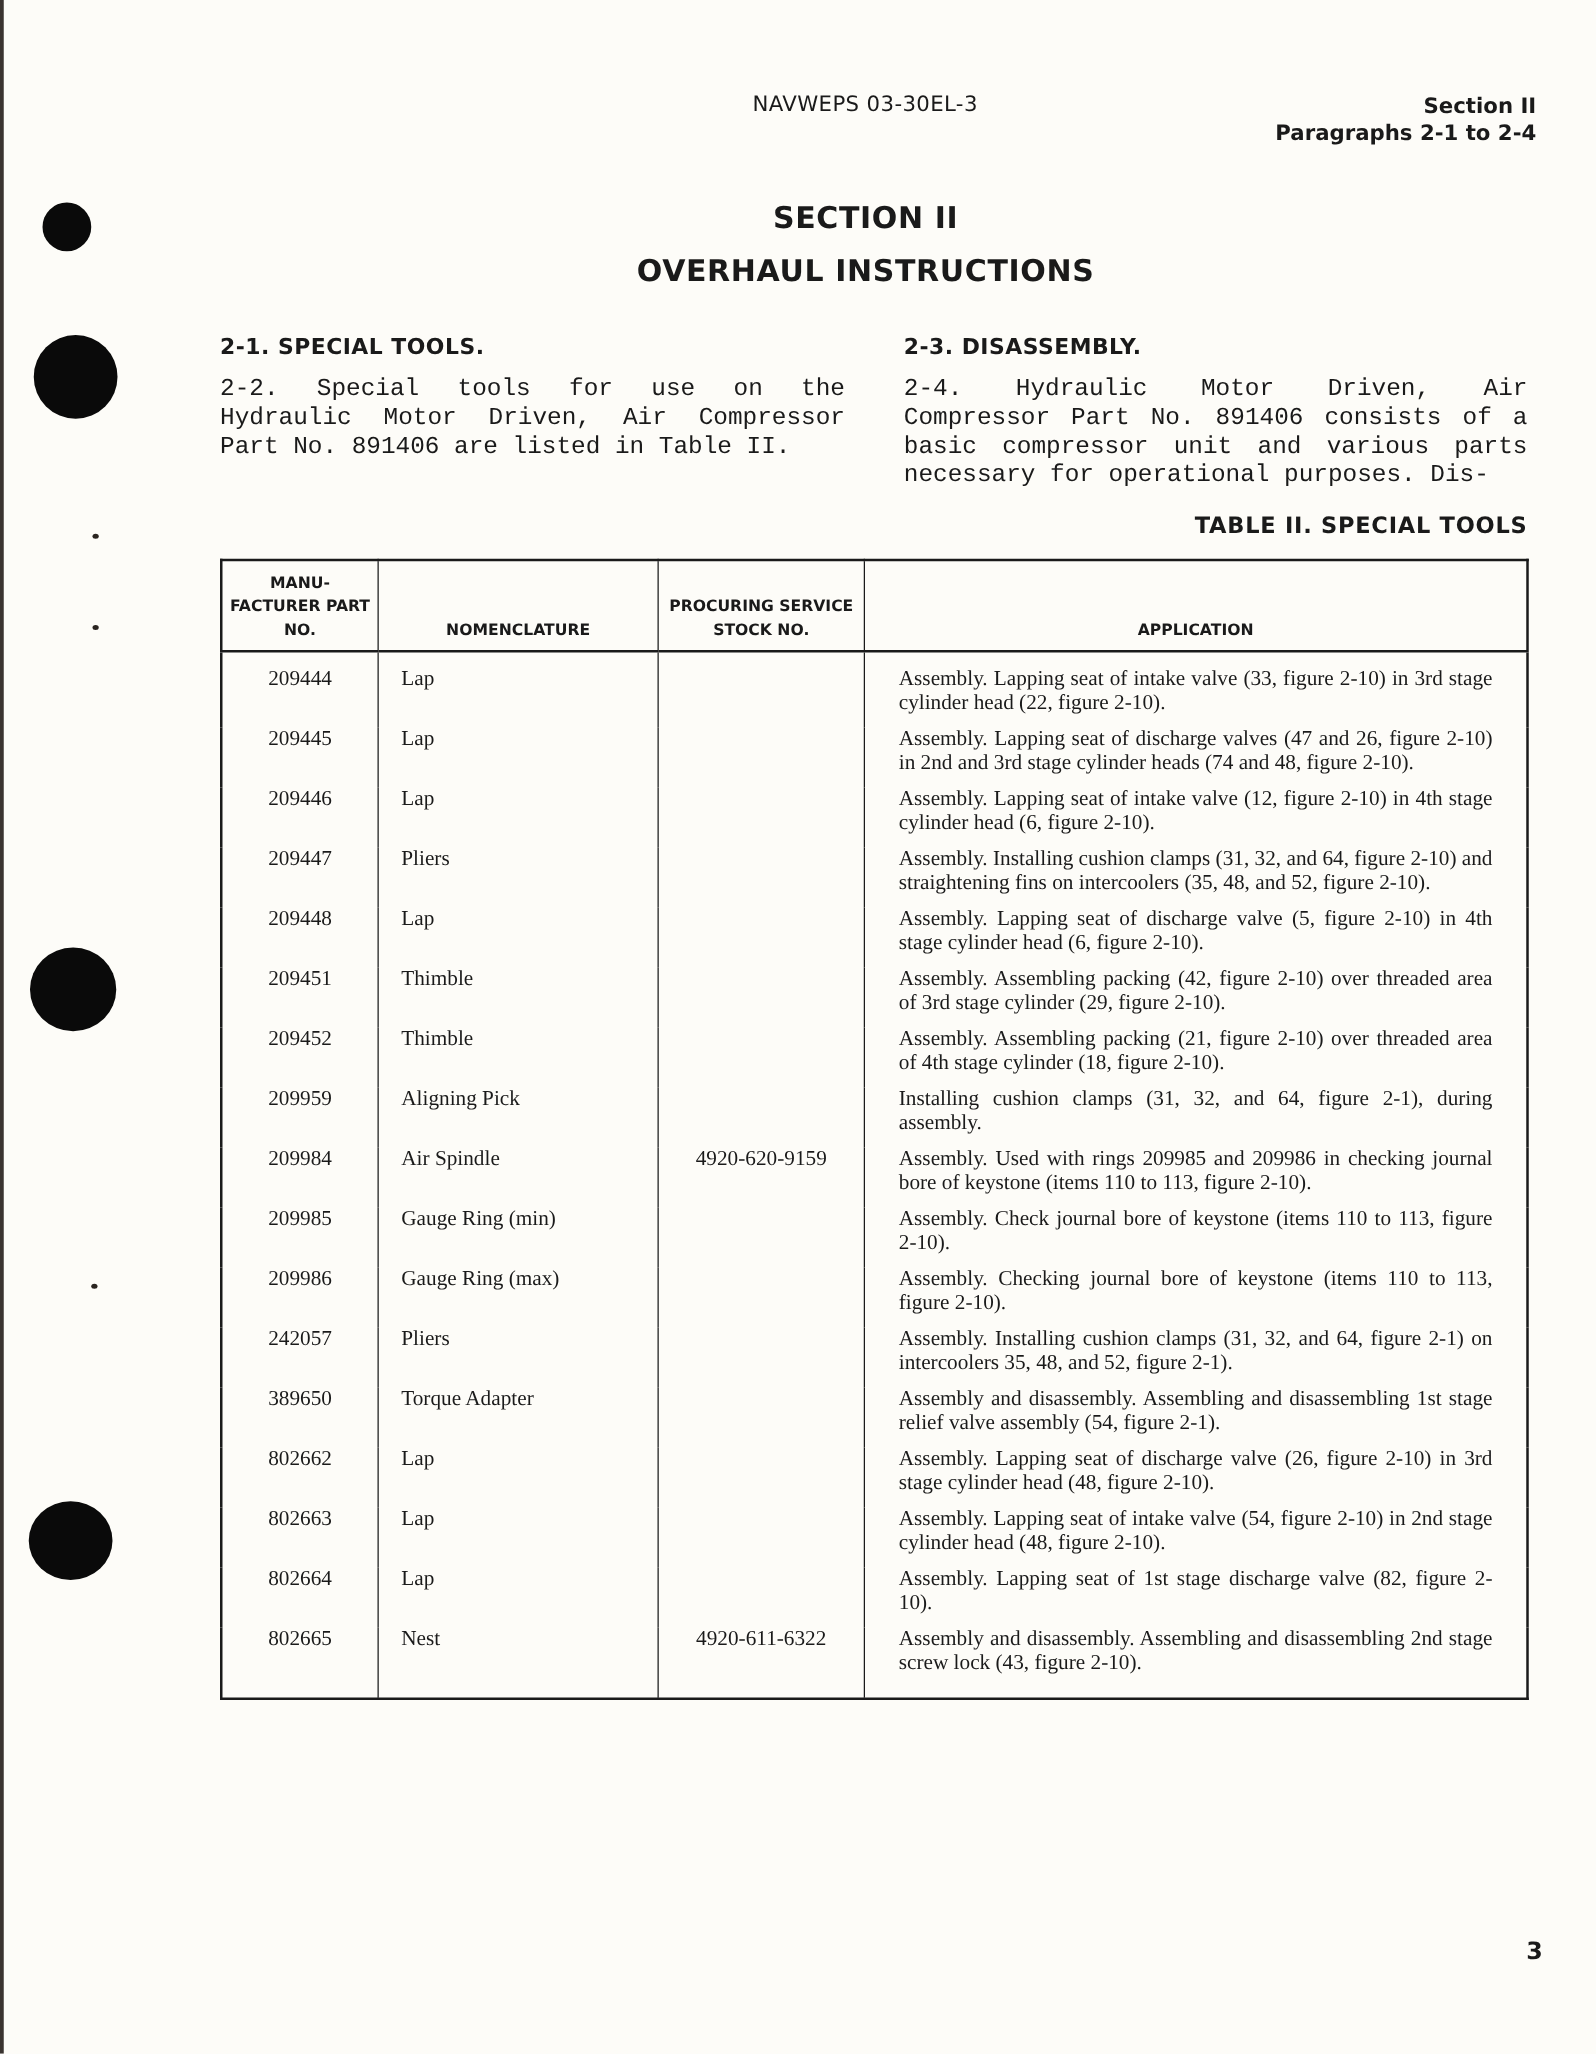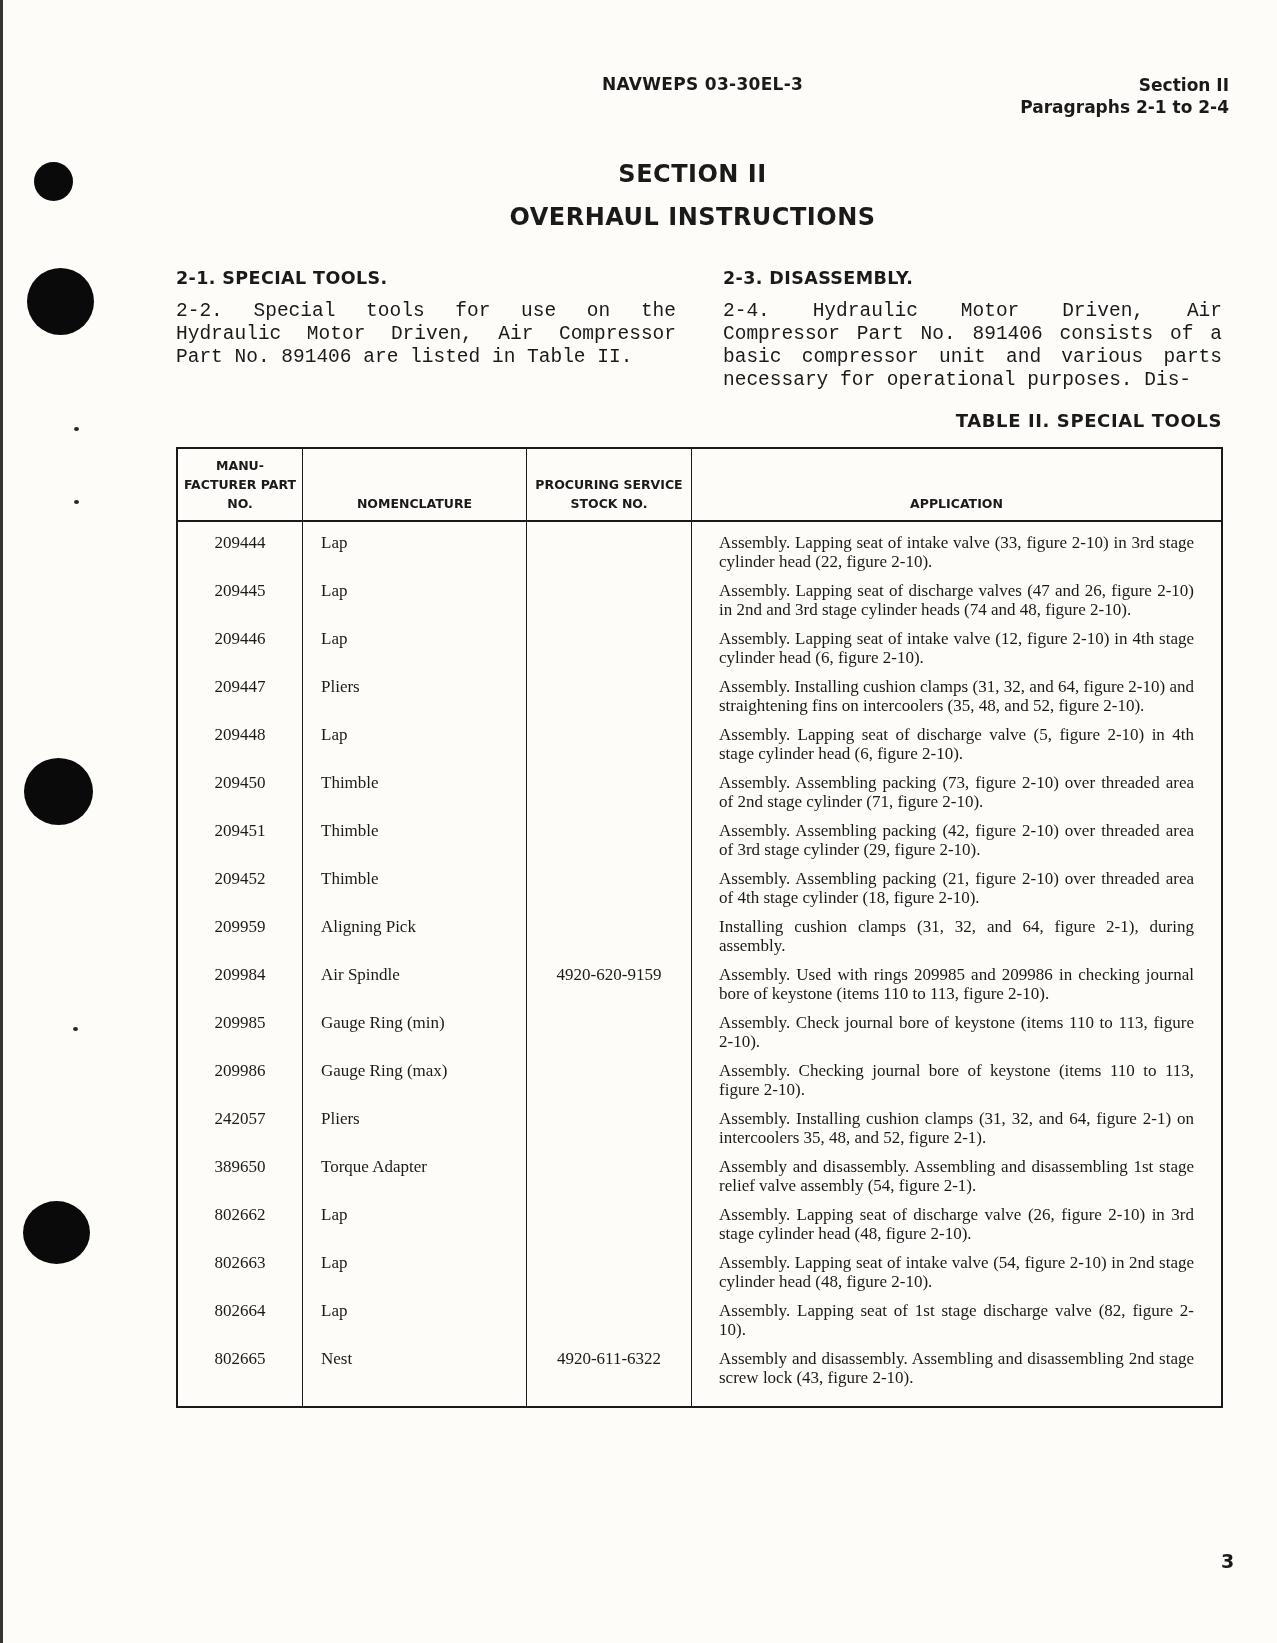--- a/index.html
+++ b/index.html
@@ -4,21 +4,21 @@
 <style>
   html, body { margin:0; padding:0; }
   body {
     width:1277px; height:1643px; background:#fdfcf8; position:relative; overflow:hidden;
     font-family:"Liberation Serif", serif; color:#1a1a1a;
   }
   .left-edge { position:absolute; left:0; top:0; width:3px; height:1643px; background:#3a3430; }
   .hole { position:absolute; background:#0a0a0a; border-radius:50%; }
   .speck { position:absolute; background:#2a2420; border-radius:50%; }
   .sans { font-family:"DejaVu Sans", sans-serif; }
-  .hdr-left { position:absolute; left:602px; top:74px; font-size:17px; font-weight:bold; letter-spacing:0.3px; }
+  .hdr-left { position:absolute; left:602px; top:74px; font-size:17px; font-weight:normal; letter-spacing:0.3px; }
   .hdr-right { position:absolute; right:48px; top:74px; text-align:right; font-size:17px; font-weight:bold; line-height:22px; }
   .sec-title { position:absolute; left:0; width:1385px; text-align:center; font-size:24px; font-weight:bold; letter-spacing:0.5px; }
   .para-head { position:absolute; font-size:17.5px; font-weight:bold; letter-spacing:0.4px; }
   .para { position:absolute; font-size:19.5px; line-height:23px; text-align:justify; text-align-last:left;font-family:Liberation Mono, monospace; }
   .table-title { position:absolute; left:176px; width:1046px; text-align:right; top:410px; font-size:18px; font-weight:bold; letter-spacing:0.6px; }
   table.tools {
     position:absolute; left:176px; top:447px; width:1047px; border-collapse:collapse;
     border:2.5px solid #1a1a1a; font-size:17px;
   }
   table.tools th {
@@ -104,26 +104,20 @@
         <td class="c-stock"></td>
         <td class="c-app">Assembly. Installing cushion clamps (31, 32, and 64, figure 2-10) and straightening fins on intercoolers (35, 48, and 52, figure 2-10).</td>
       </tr>
     <tr class="row">
         <td class="c-part">209448</td>
         <td class="c-nom">Lap</td>
         <td class="c-stock"></td>
         <td class="c-app">Assembly. Lapping seat of discharge valve (5, figure 2-10) in 4th stage cylinder head (6, figure 2-10).</td>
       </tr>
     <tr class="row">
-        <td class="c-part">209450</td>
-        <td class="c-nom">Thimble</td>
-        <td class="c-stock"></td>
-        <td class="c-app">Assembly. Assembling packing (73, figure 2-10) over threaded area of 2nd stage cylinder (71, figure 2-10).</td>
-      </tr>
-    <tr class="row">
         <td class="c-part">209451</td>
         <td class="c-nom">Thimble</td>
         <td class="c-stock"></td>
         <td class="c-app">Assembly. Assembling packing (42, figure 2-10) over threaded area of 3rd stage cylinder (29, figure 2-10).</td>
       </tr>
     <tr class="row">
         <td class="c-part">209452</td>
         <td class="c-nom">Thimble</td>
         <td class="c-stock"></td>
         <td class="c-app">Assembly. Assembling packing (21, figure 2-10) over threaded area of 4th stage cylinder (18, figure 2-10).</td>

